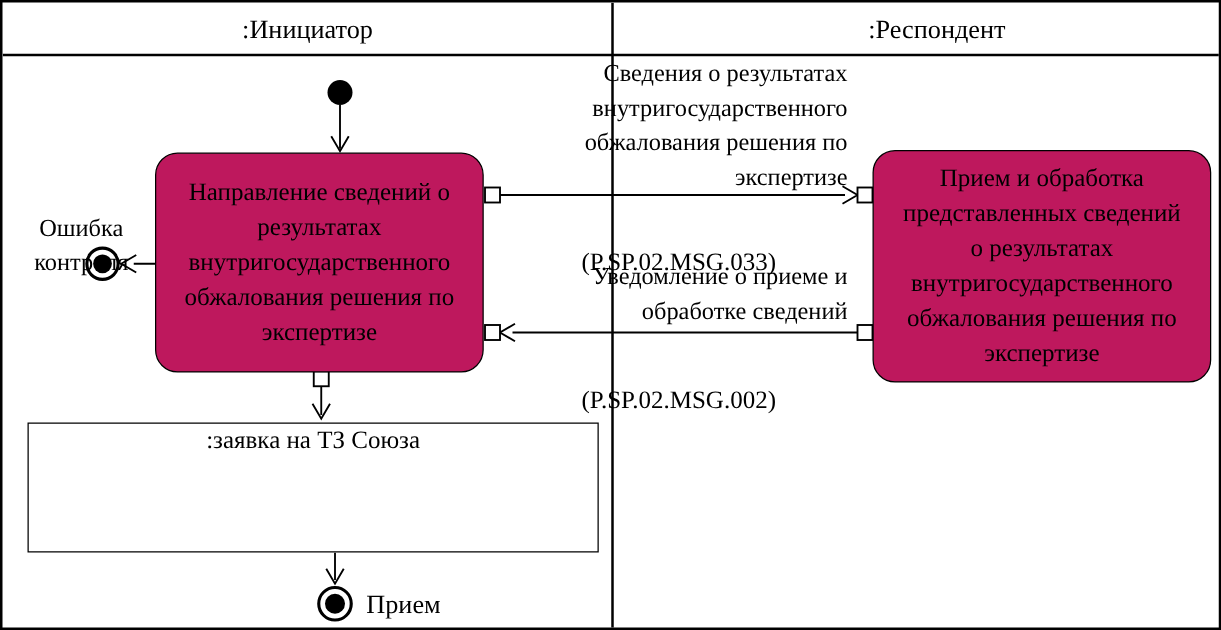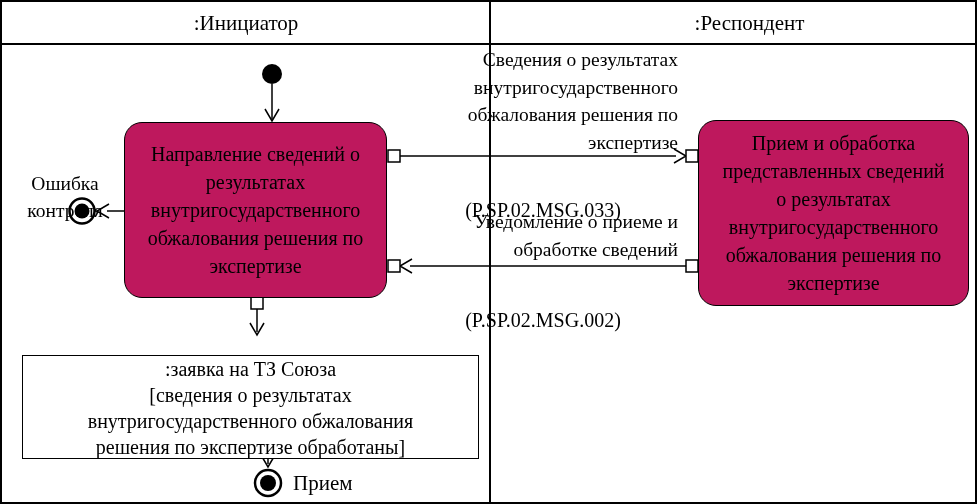--- a/index.html
+++ b/index.html
@@ -92,23 +92,22 @@
     </g>
   </svg>
 
   <div class="abs lane-header" style="left:0; width:488px;">:Инициатор</div>
   <div class="abs lane-header" style="left:504px; width:487px;">:Респондент</div>
 
   <div class="abs action-box" style="left:122px; top:120px; width:263px; height:176px; padding:0 4px;">Направление сведений о результатах внутригосударственного обжалования решения по экспертизе</div>
 
   <div class="abs action-box" style="left:696px; top:118px; width:271px; height:186px; padding:0 17px;">Прием и обработка представленных сведений о результатах внутригосударственного обжалования решения по экспертизе</div>
 
-  <div class="abs object-box" style="left:20px; top:336px; width:457px; height:104px;margin-top:17px;">
+  <div class="abs object-box" style="left:20px; top:336px; width:457px; height:104px;">
     <span>:заявка на ТЗ Союза</span>
-    <span class="object-state">[сведения о результатах внутригосударственного обжалования решения по экспертизе обработаны]</span>
   </div>
 
   <div class="abs msg-label" style="left:406px; top:44px; width:270px;">Сведения о результатах внутригосударственного обжалования решения по экспертизе</div>
   <div class="abs msg-code" style="left:406px; top:157px; width:270px;margin-top:40px;">(P.SP.02.MSG.033)</div>
 
   <div class="abs msg-label" style="left:406px; top:206px; width:270px;">Уведомление о приеме и обработке сведений</div>
   <div class="abs msg-code" style="left:406px; top:267px; width:270px;margin-top:40px;">(P.SP.02.MSG.002)</div>
 
   <div class="abs side-label" style="left:6px; top:140px; width:114px;">Ошибка контроля</div>
 

